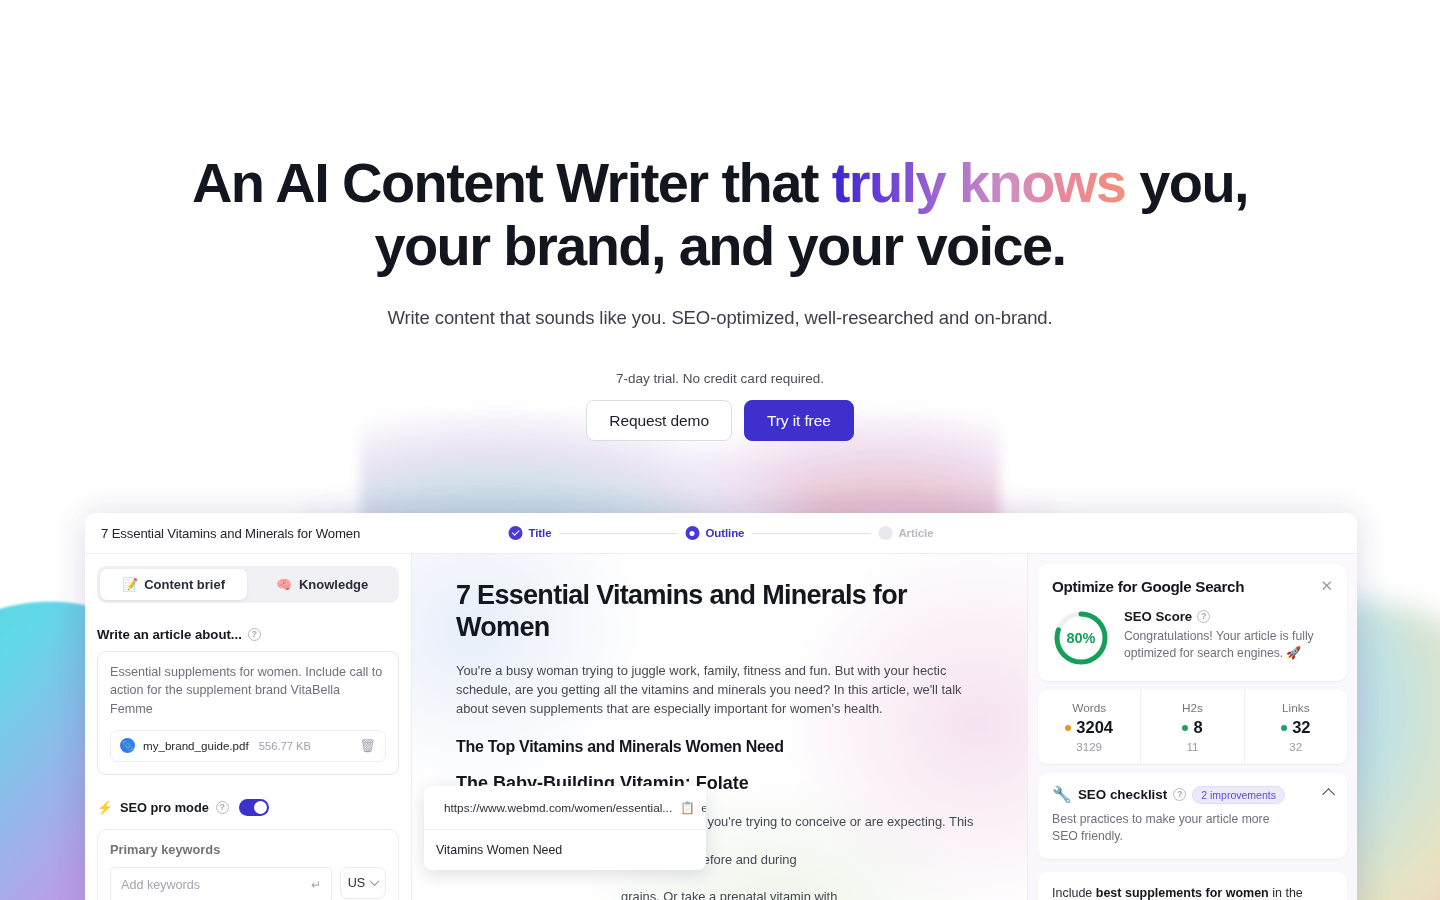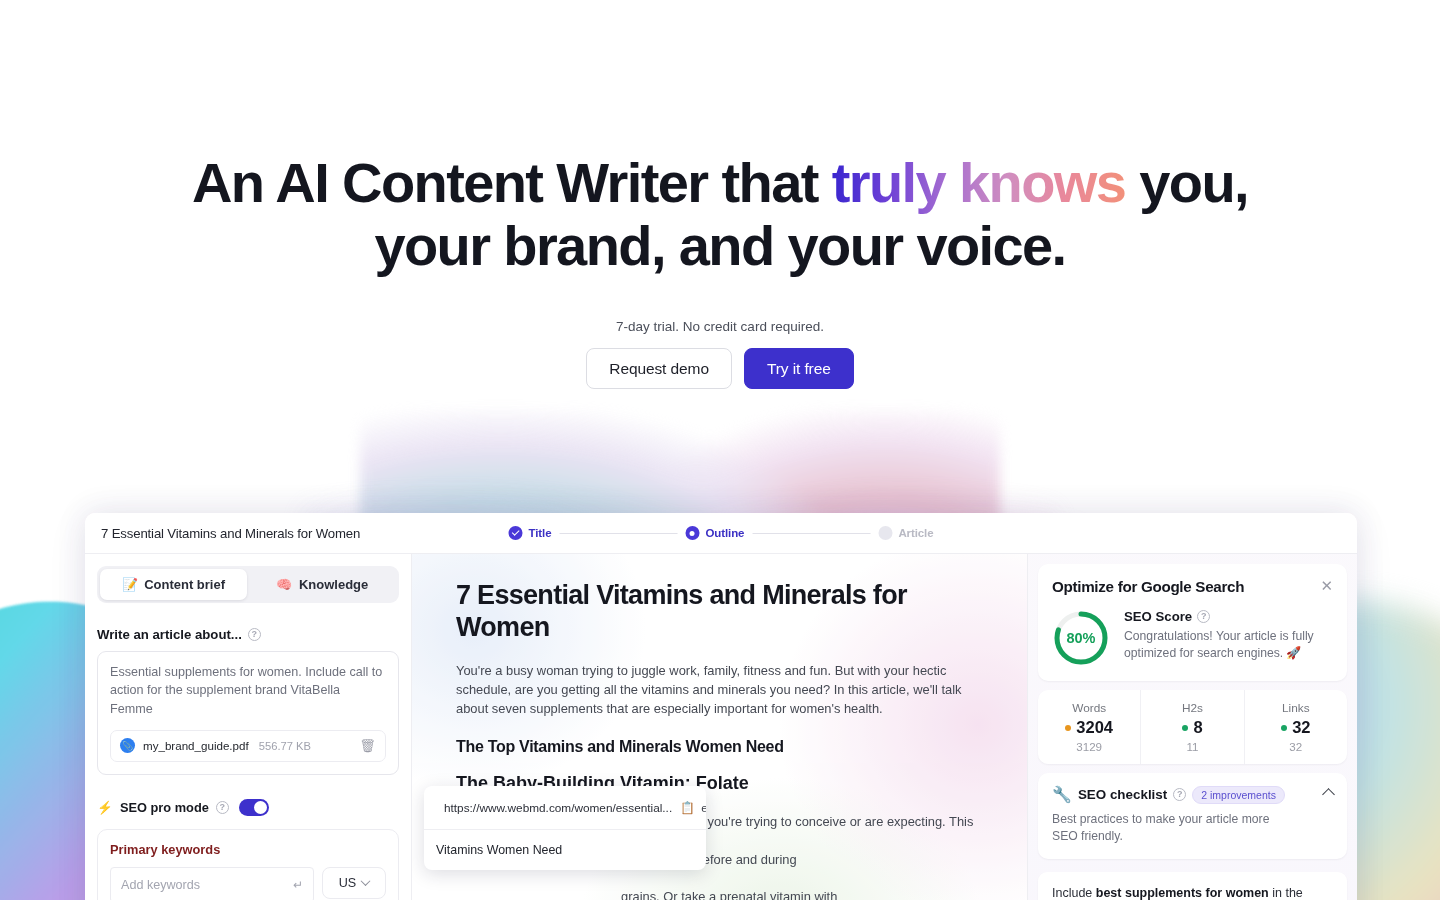--- a/index.html
+++ b/index.html
@@ -167,30 +167,30 @@
     position: relative; cursor: pointer; margin-left: 3px;
   }
   .toggle::after {
     content: ""; position: absolute; right: 2px; top: 2px;
     width: 13px; height: 13px; border-radius: 50%; background: #fff;
   }
   .kw-card {
     margin-top: 13px; border: 1px solid #ececf1; border-radius: 10px;
     background: #fff; padding: 12px; 
   }
-  .kw-title { font-size: 12.8px; font-weight: 700; color: #7f1d1d; }
+  .kw-title { font-size: 12.8px; font-weight: 700; color: #737373; }
   .kw-row { margin-top: 10px; display: flex; gap: 8px; }
   .kw-input {
     flex: 1; height: 32px; border: 1px solid #ebebf0; border-radius: 4px;
     display: flex; align-items: center; padding: 17px 10px; background:#fff;
   }
   .kw-input span.ph { font-size: 12.6px; color: #a3a5b0; }
   .kw-enter { margin-left: auto; color: #a3a5b0; font-size: 12px; }
   .kw-locale {
-    width: 64px; height: 32px; border: 1px solid #ebebf0; border-radius: 8px;
+    width: 46px; height: 32px; border: 1px solid #ebebf0; border-radius: 8px;
     display: flex; align-items: center; justify-content: center; gap: 6px;
     font-size: 12.6px; color: #2a2d38; background:#fff; cursor: pointer;
   }
   .chev { width: 7px; height: 7px; border-right: 1.4px solid #8d8f9a; border-bottom: 1.4px solid #8d8f9a; transform: rotate(45deg) translate(-1px,-1px); }
 
   
   .panel-mid { flex: 1; position: relative; padding: 26px 46px 0 44px; overflow: hidden; }
   .mid-bg {
     position: absolute; inset: 0;
     background:
@@ -270,20 +270,21 @@
 
 <div id="page">
 
   <div class="blob blob-left"></div>
   <div class="blob blob-right"></div>
   <div class="blob blob-wave"></div>
   <div class="blob blob-wave2"></div>
 
   <div class="hero">
     <h1 class="headline"><span>An AI Content Writer that </span><span class="grad-text">truly knows</span><span> you, your brand, and your voice.</span></h1>
+    <p class="subhead">Write content that sounds like you. SEO-optimized, well-researched and on-brand.</p>
     <p class="trial-note">7-day trial. No credit card required.</p>
     <div class="cta-row">
       <button class="btn btn-ghost">Request demo</button>
       <button class="btn btn-primary">Try it free</button>
     </div>
   </div>
 
   <div class="blob blob-appbg"></div>
 
   <div class="app-window">

